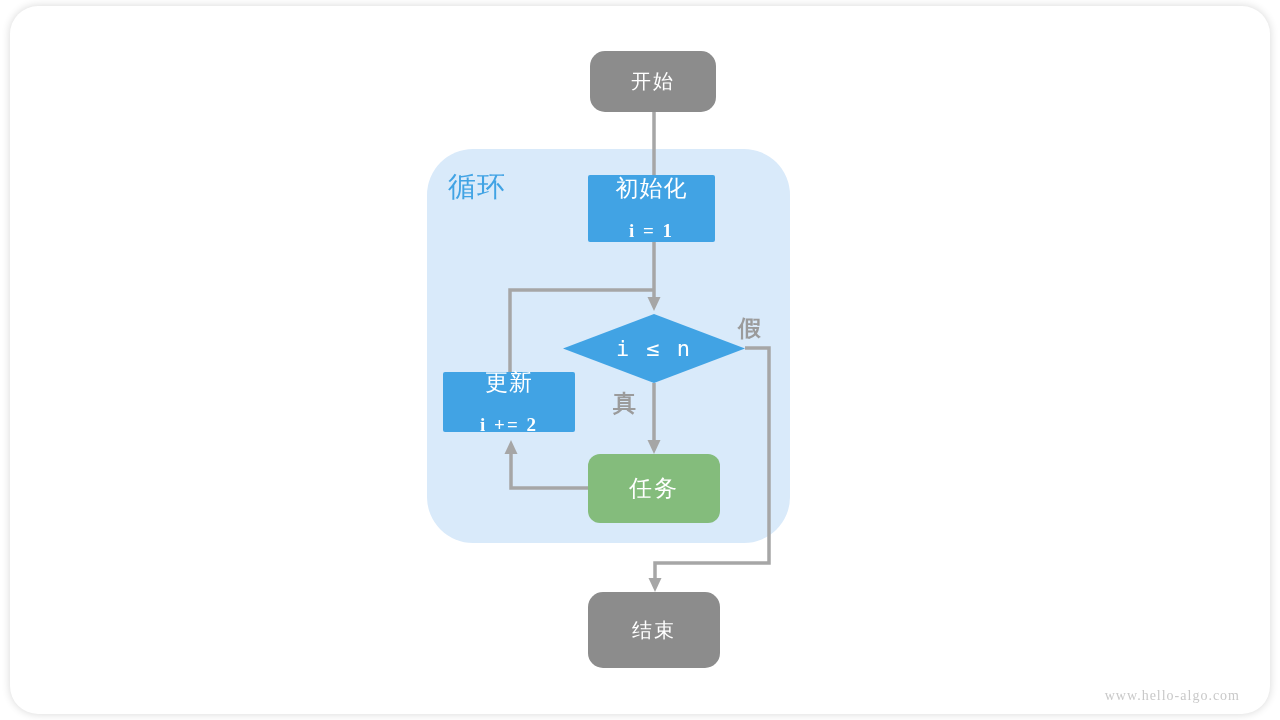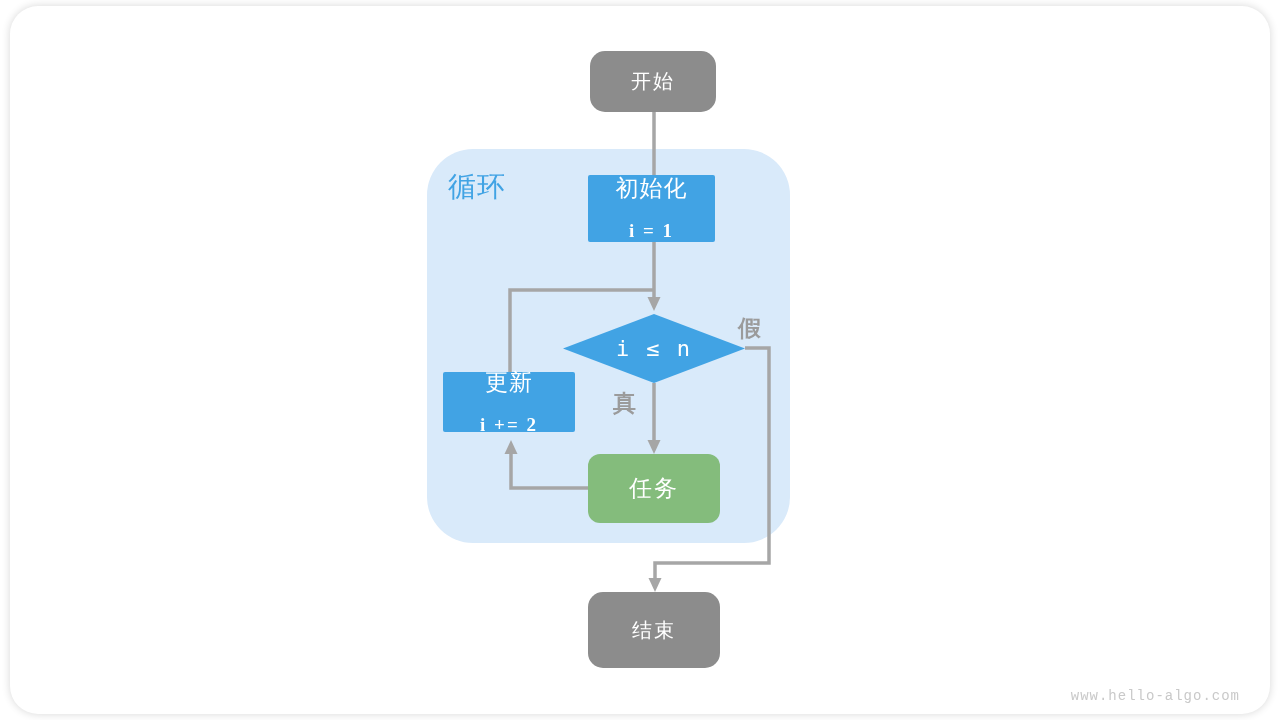--- a/index.html
+++ b/index.html
@@ -114,21 +114,21 @@
     font-size: 23px;
     font-weight: bold;
     color: var(--branch_label_gray);
   }
   .branch-true { left: 613px; top: 388px; }
   .branch-false { left: 738px; top: 313px; }
 
   .watermark {
     position: absolute;
     right: 40px; bottom: 16px;
-    font-family: Liberation Mono, monospace;
+    font-family: Liberation Serif, serif;
     font-size: 14px;
     color: var(--watermark_gray);
     letter-spacing: 1px;
   }
 </style>
 </head>
 <body>
 
 <div class="card"></div>
 

